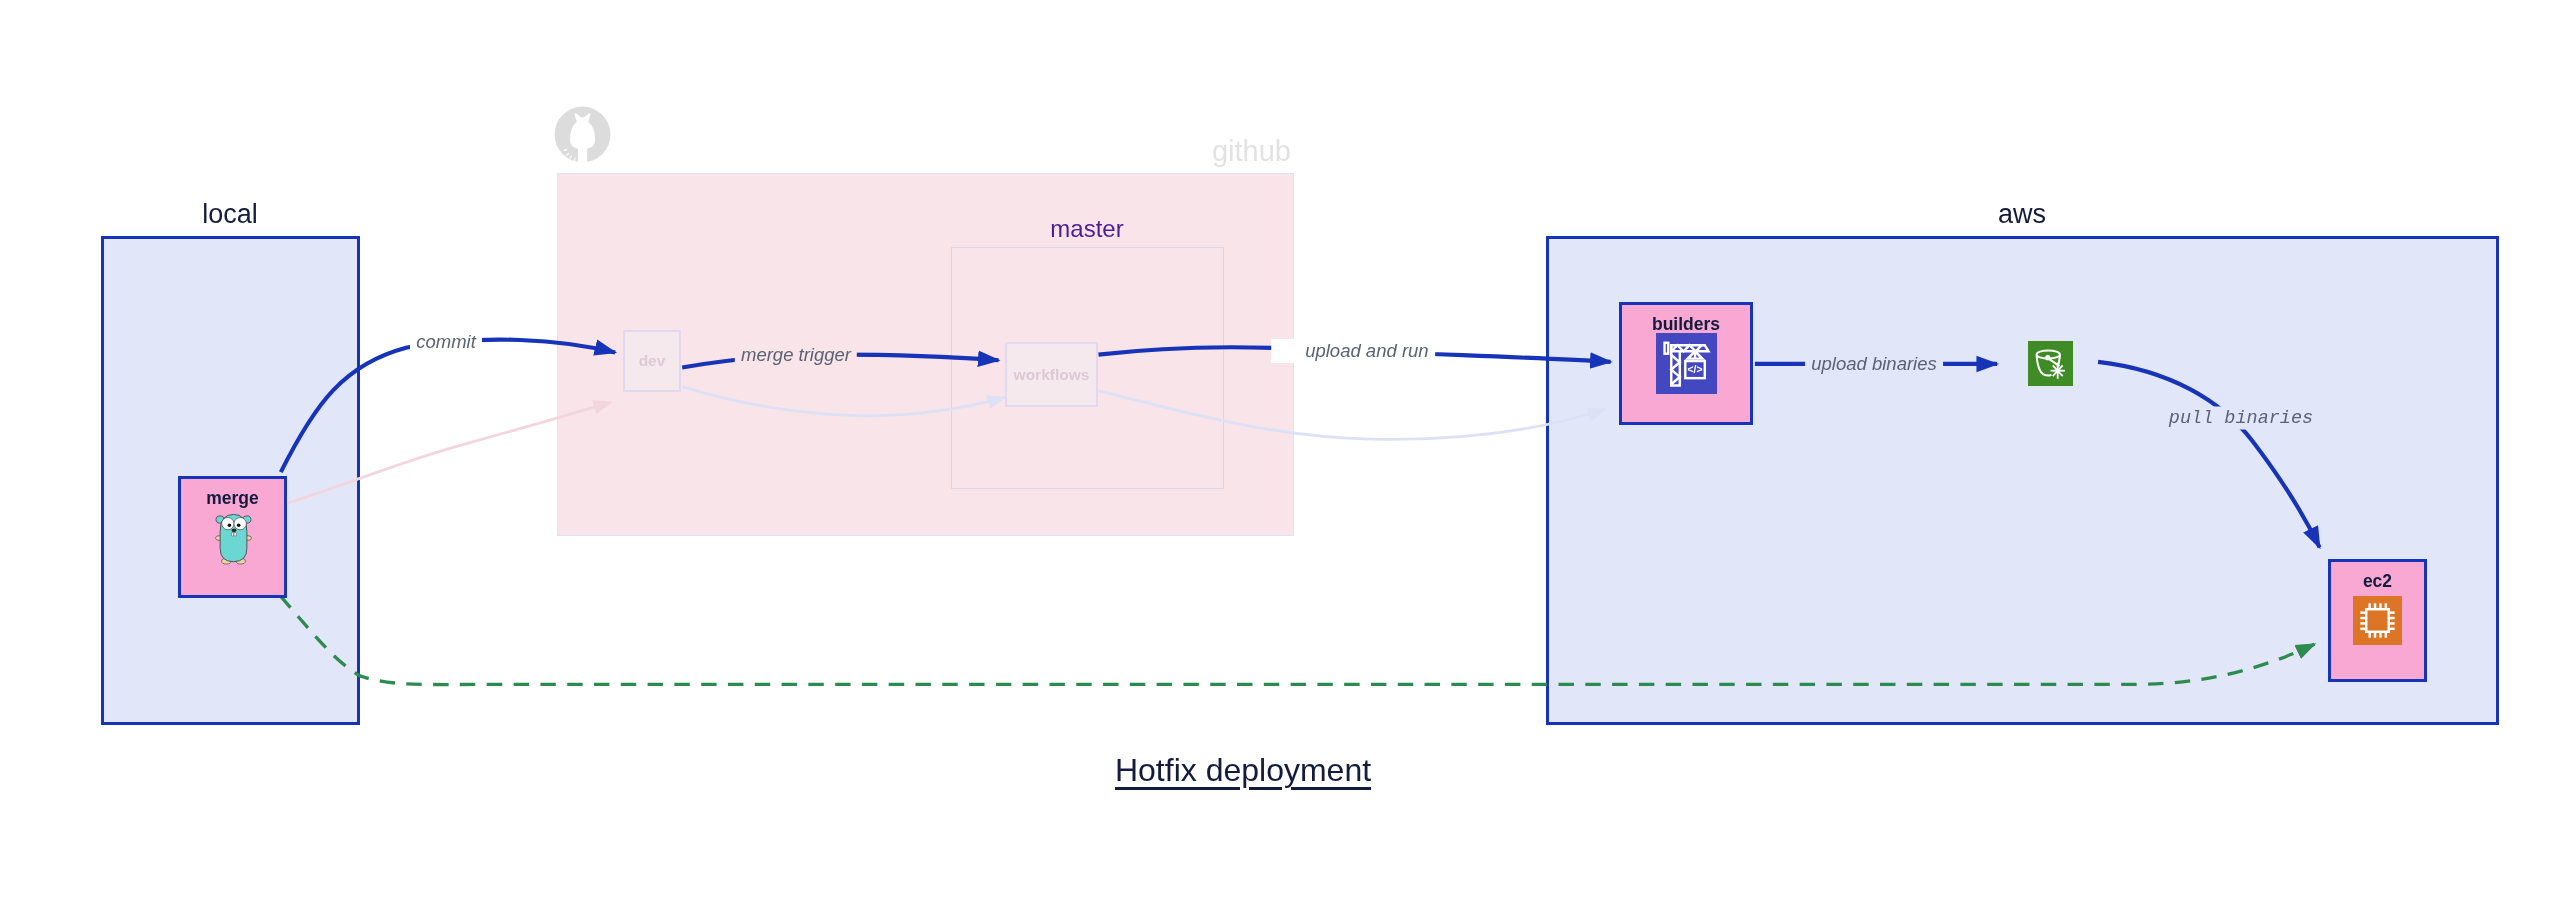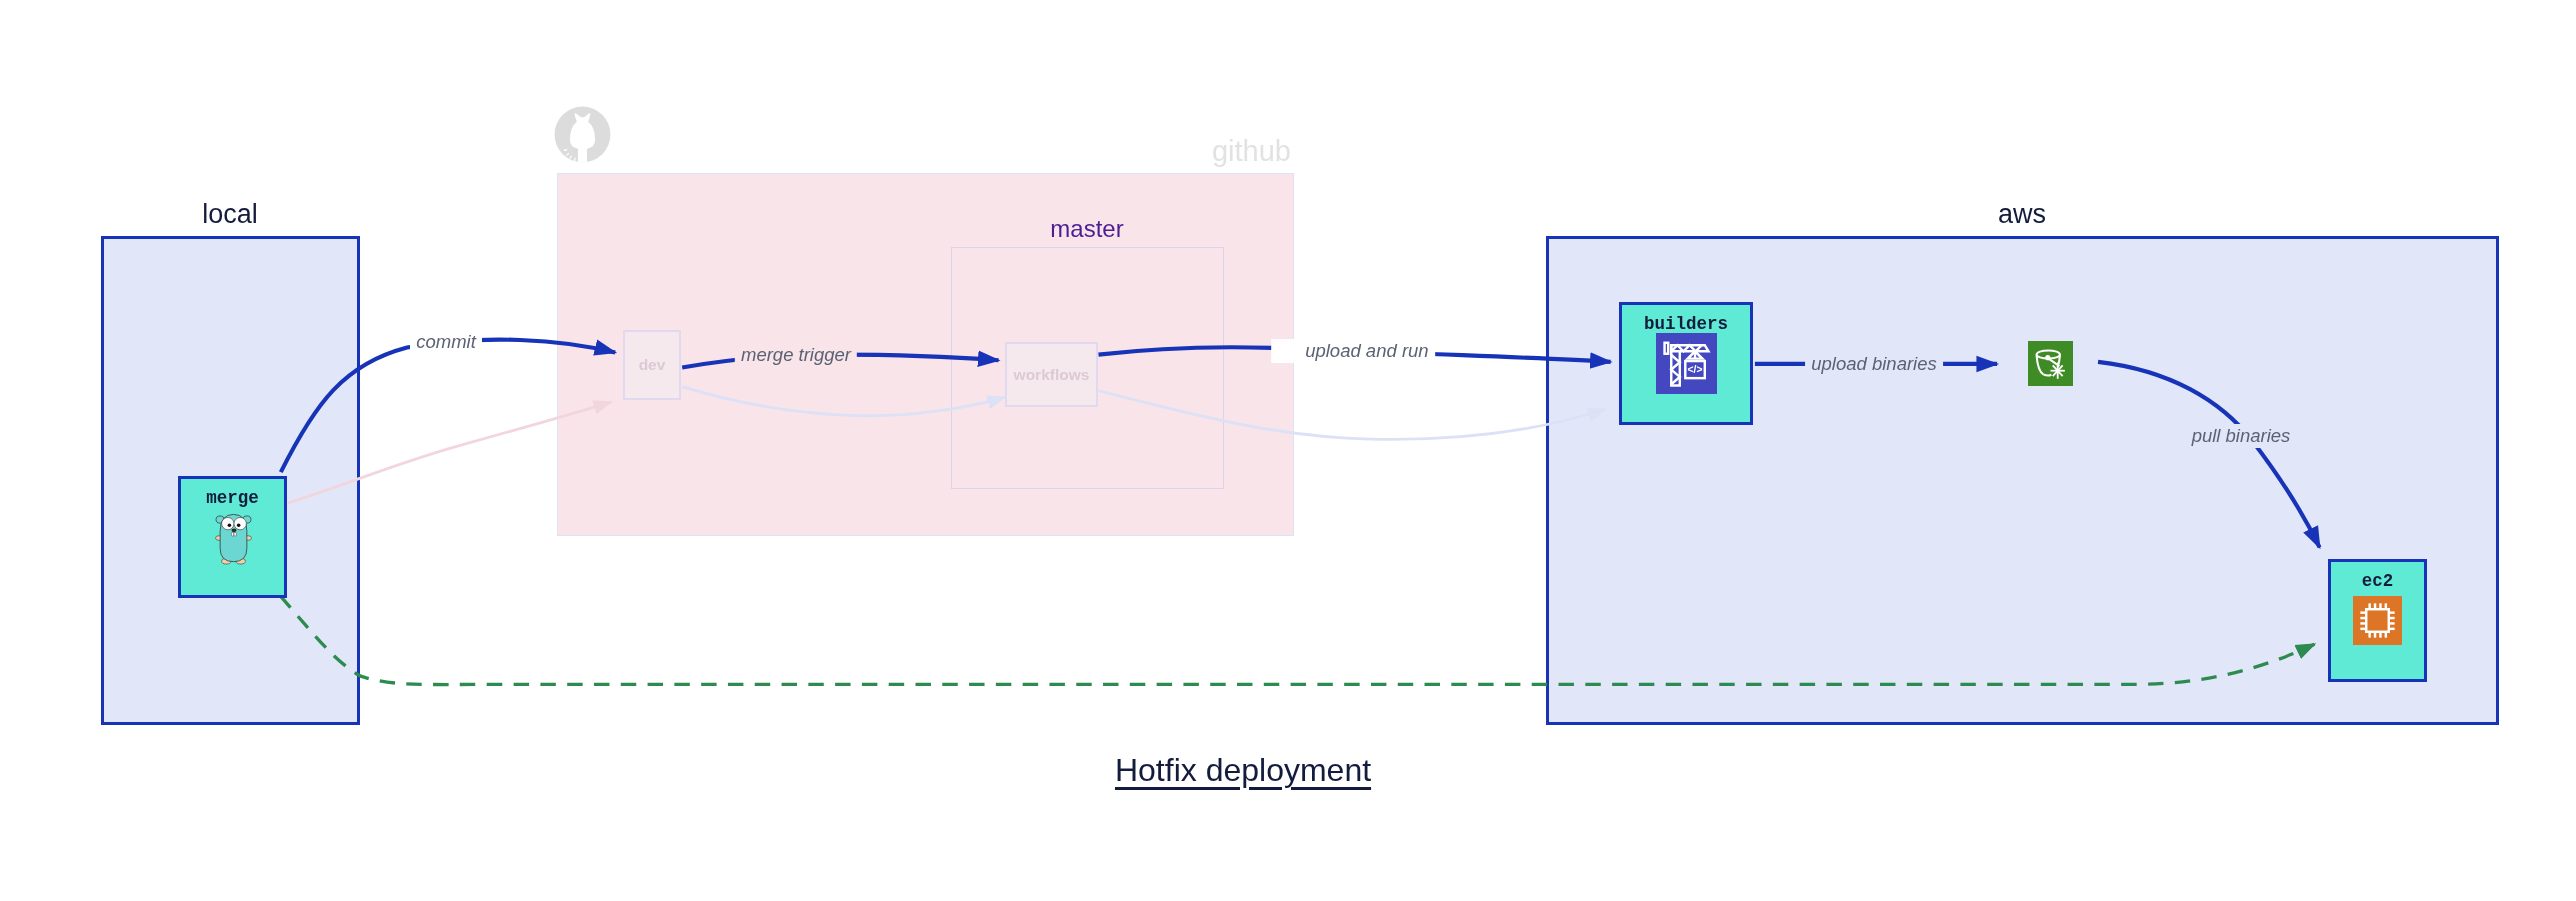--- a/index.html
+++ b/index.html
@@ -15,27 +15,27 @@
 
   .container-label{position:absolute;transform:translate(-50%,-100%);font-size:27px;
     color:#131c3c;white-space:nowrap;text-align:center;}
   .lbl-local{left:230px;top:230px;}
   .lbl-aws{left:2022px;top:230px;}
   .lbl-github{left:1291px;top:168px;transform:translate(-100%,-100%);font-size:29px;color:#e2e2e2;}
   .lbl-master{left:1087px;top:243px;font-size:24px;color:#4c1d95;}
 
   
   .node{position:absolute;box-sizing:border-box;}
-  .node-bright{background:#5eead4;border:3.6px solid #1733b8;font-family:Liberation Mono, monospace;}
+  .node-bright{background:#f9a8d4;border:3.6px solid #1733b8;}
   .node-faded{background:#f6e9ee;border:2.1px solid #e0d9ef;}
   .n-code{left:178px;top:476px;width:109px;height:122px;}
   .n-builders{left:1619px;top:302px;width:134px;height:123px;}
   .n-s3{left:2006px;top:302px;width:91px;height:123px;}
   .n-ec2{left:2328px;top:559px;width:99px;height:123px;}
-  .n-dev{left:623px;top:330px;width:58px;height:70px;}
+  .n-dev{left:623px;top:330px;width:58px;height:62px;}
   .n-workflows{left:1005px;top:342px;width:93px;height:65px;}
 
   .node-label{position:absolute;width:100%;text-align:center;font-weight:bold;
     font-size:17.5px;color:#131c3c;}
   .node-label.top{top:9.3px;}
   .node-label.mid{top:50%;transform:translateY(-50%);font-size:15.5px;color:#dcc9d3;}
 
   .node-icon{position:absolute;}
   .i-gopher{left:215px;top:508px;width:37px;height:57px;}
   .i-builders{left:1656px;top:333px;width:61px;height:61px;}
@@ -46,21 +46,21 @@
   
   .edge-label{position:absolute;transform:translate(-50%,-50%);font-size:18.5px;font-style:italic;
     color:#5b6273;white-space:nowrap;padding:1px 6.2px;}
   .el-white{background:#ffffff;}
   .el-pink{background:#f9e4e9;}
   .el-peri{background:#e1e7f9;}
   .el-commit{left:418px;top:342px;margin-left:28px;}
   .el-merge{left:796px;top:355px;}
   .el-run{left:1353px;top:351px;padding-left:34px;}
   .el-upload{left:1874px;top:364px;}
-  .el-pull{left:2241px;top:436px;}
+  .el-pull{left:2241px;top:418px;font-family:Liberation Mono, monospace;}
 
   
   .title{position:absolute;left:1243px;top:752px;transform:translateX(-50%);
     font-size:32px;color:#131c3c;text-decoration:underline;
     text-decoration-thickness:3.1px;text-underline-offset:6.2px;white-space:nowrap;}
 
   svg.edges{position:absolute;left:0;top:0;width:2604px;height:902px;}
 </style>
 </head>
 <body>

